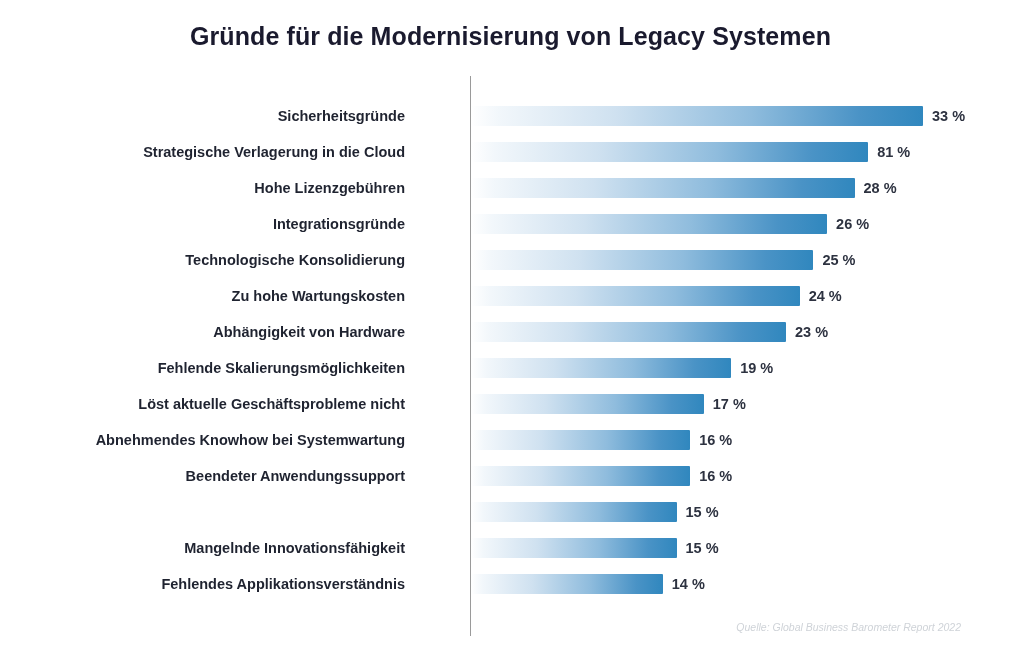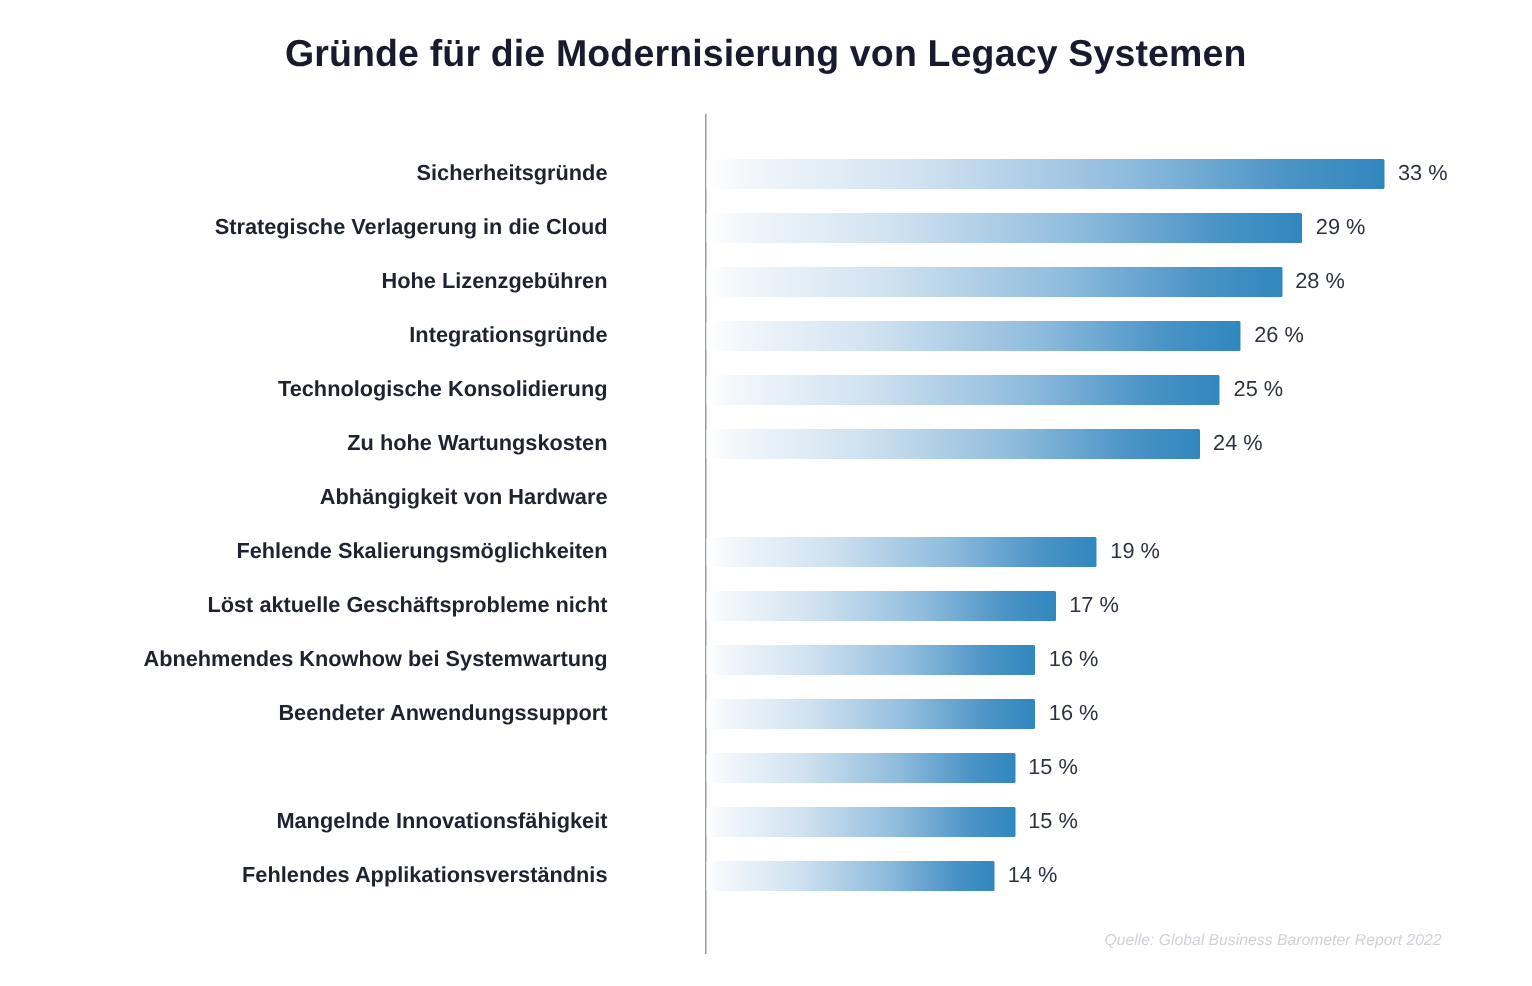--- a/index.html
+++ b/index.html
@@ -76,21 +76,21 @@
     align-items: center;
   }
   .bar {
     height: 20px;
     background: linear-gradient(to right, #ffffff 0%, #f2f7fb 6%, #cfe1f0 32%, #8fbcdd 62%, #4a93c6 86%, #3087be 100%);
     border-radius: 1px;
   }
   .bar-value {
     margin-left: 9px;
     font-size: 14.5px;
-    font-weight: normal;
+    font-weight: bold;
     color: #2d3240;
     white-space: nowrap;
   }
   #source-note {
     position: absolute;
     right: 60px;
     bottom: 24px;
     font-size: 10.5px;
     font-style: italic;
     color: #cfd3d8;
@@ -111,21 +111,21 @@
           <div class="row-label">Sicherheitsgründe</div>
           <div class="bar-wrap">
             <div class="bar" style="width: 452px;"></div>
             <div class="bar-value">33 %</div>
           </div>
         </div>
         <div class="row">
           <div class="row-label">Strategische Verlagerung in die Cloud</div>
           <div class="bar-wrap">
             <div class="bar" style="width: 397.2px;"></div>
-            <div class="bar-value">29 %</div>
+            <div class="bar-value">81 %</div>
           </div>
         </div>
         <div class="row">
           <div class="row-label">Hohe Lizenzgebühren</div>
           <div class="bar-wrap">
             <div class="bar" style="width: 383.5px;"></div>
             <div class="bar-value">28 %</div>
           </div>
         </div>
         <div class="row">
@@ -144,20 +144,24 @@
         </div>
         <div class="row">
           <div class="row-label">Zu hohe Wartungskosten</div>
           <div class="bar-wrap">
             <div class="bar" style="width: 328.7px;"></div>
             <div class="bar-value">24 %</div>
           </div>
         </div>
         <div class="row">
           <div class="row-label">Abhängigkeit von Hardware</div>
+          <div class="bar-wrap">
+            <div class="bar" style="width: 315px;"></div>
+            <div class="bar-value">23 %</div>
+          </div>
         </div>
         <div class="row">
           <div class="row-label">Fehlende Skalierungsmöglichkeiten</div>
           <div class="bar-wrap">
             <div class="bar" style="width: 260.2px;"></div>
             <div class="bar-value">19 %</div>
           </div>
         </div>
         <div class="row">
           <div class="row-label">Löst aktuelle Geschäftsprobleme nicht</div>

